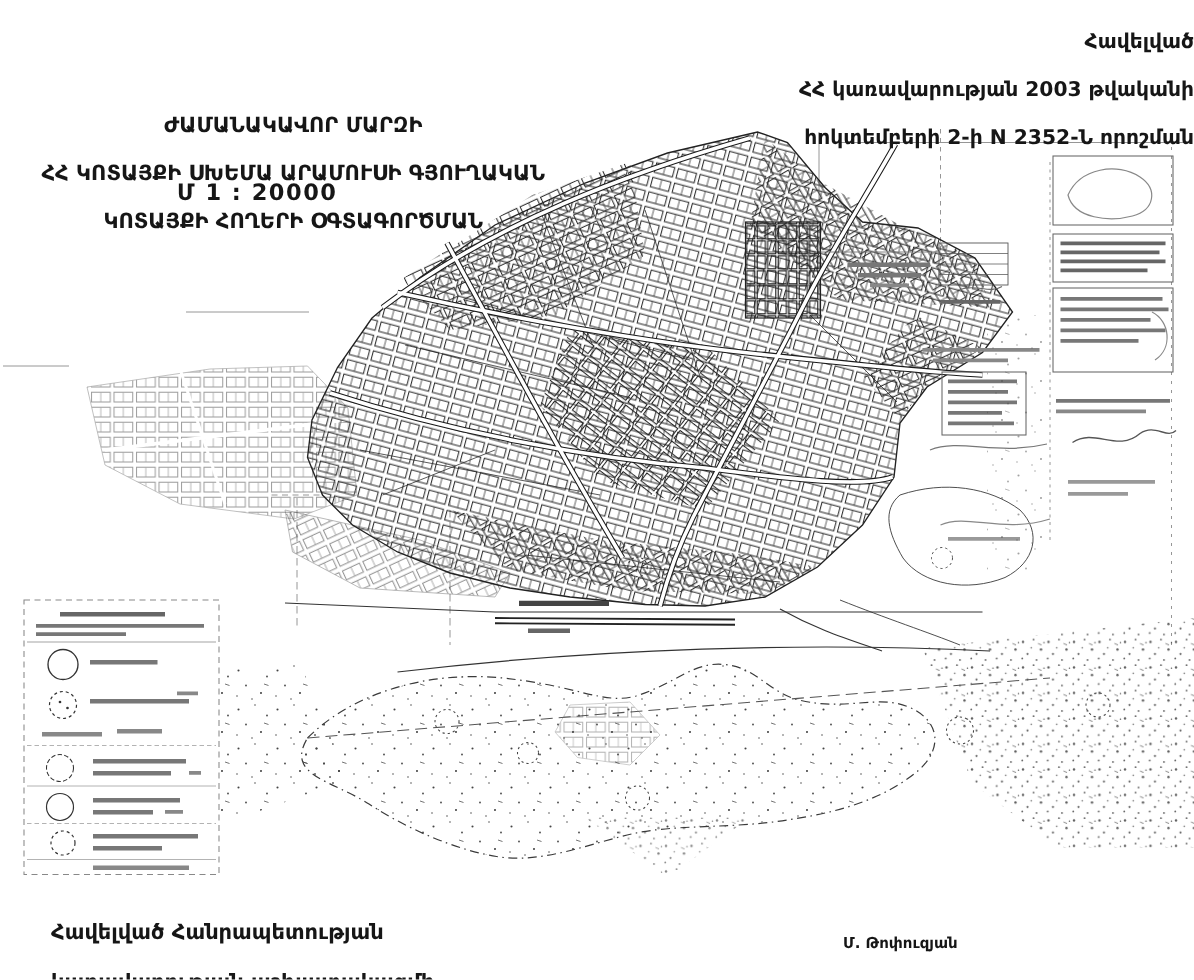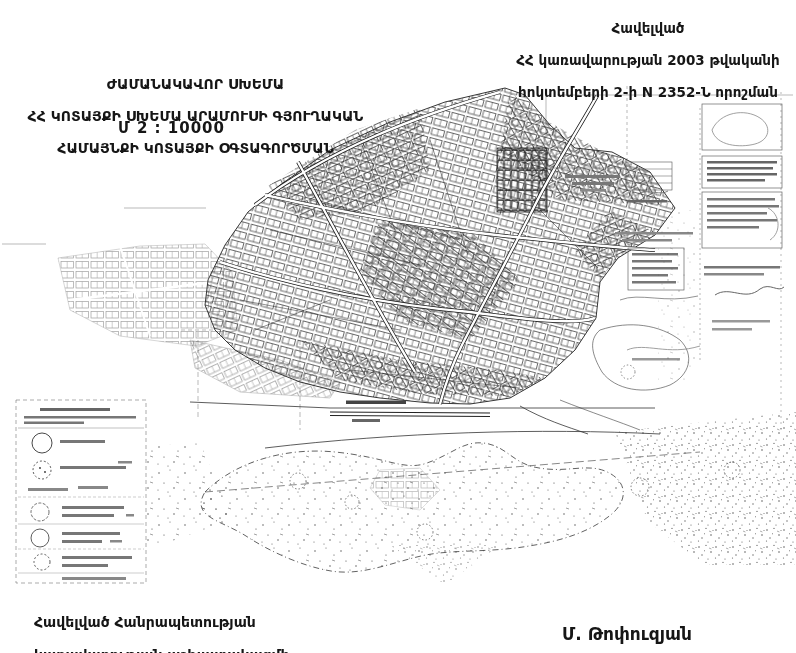--- a/index.html
+++ b/index.html
@@ -1,23 +1,23 @@
 <!DOCTYPE html>
 <html><head>
 <meta charset="utf-8">
 <style>
   html,body{margin:0;padding:0;}
   body{width:796px;height:653px;position:relative;background:#fff;overflow:hidden;
        font-family:"DejaVu Sans","Liberation Sans",sans-serif;color:#161616;}
   .txt{position:absolute;font-weight:bold;white-space:pre-line;}
-  .appendix{left:500px;top:4px;width:296px;text-align:center;font-size:13.5px;line-height:16px;}
+  .appendix{left:500px;top:4px;width:296px;text-align:right;font-size:13.5px;line-height:16px;}
   .title{left:8px;top:60px;width:375px;text-align:center;font-size:14px;line-height:16px;}
   .scale{left:118px;top:119px;font-size:15px;letter-spacing:1px;}
   .official{left:34px;top:597px;font-size:14px;line-height:16.5px;text-align:left;}
-  .signame{left:562px;top:624px;font-size:17px;}
+  .signame{left:562px;top:624px;font-size:10px;}
   .line{display:block;}
   svg#mapsvg{position:absolute;left:0;top:0;z-index:0;}
   .txt{z-index:2;}
 </style>
 </head>
 <body>
 
 <svg id="mapsvg" width="796" height="653" viewBox="0 0 796 653">
   <defs>
     <pattern id="pb0" width="15" height="10" patternUnits="userSpaceOnUse">
@@ -245,26 +245,26 @@
   </g>
 </svg>
 
 <div class="txt appendix">
   <span class="line">Հավելված</span>
   <span class="line">ՀՀ կառավարության 2003 թվականի</span>
   <span class="line">հոկտեմբերի 2-ի N 2352-Ն որոշման</span>
 </div>
 
 <div class="txt title">
-  <span class="line">ԺԱՄԱՆԱԿԱՎՈՐ ՍԽԵՄԱ</span>
+  <span class="line">ԺԱՄԱՆԱԿԱՎՈՐ ՄԱՐԶԻ</span>
   <span class="line">ՀՀ ԿՈՏԱՅՔԻ ՍԽԵՄԱ ԱՐԱՄՈՒՍԻ ԳՅՈՒՂԱԿԱՆ</span>
-  <span class="line">ՀԱՄԱՅՆՔԻ ԿՈՏԱՅՔԻ ՕԳՏԱԳՈՐԾՄԱՆ</span>
+  <span class="line">ԿՈՏԱՅՔԻ ՀՈՂԵՐԻ ՕԳՏԱԳՈՐԾՄԱՆ</span>
 </div>
 
-<div class="txt scale">Մ 2 : 10000</div>
+<div class="txt scale">Մ 1 : 20000</div>
 
 <div class="txt official">
   <span class="line">Հավելված Հանրապետության</span>
   <span class="line">կառավարության աշխատակազմի</span>
   
 </div>
 
 <div class="txt signame">Մ. Թոփուզյան</div>
 
 </body></html>

